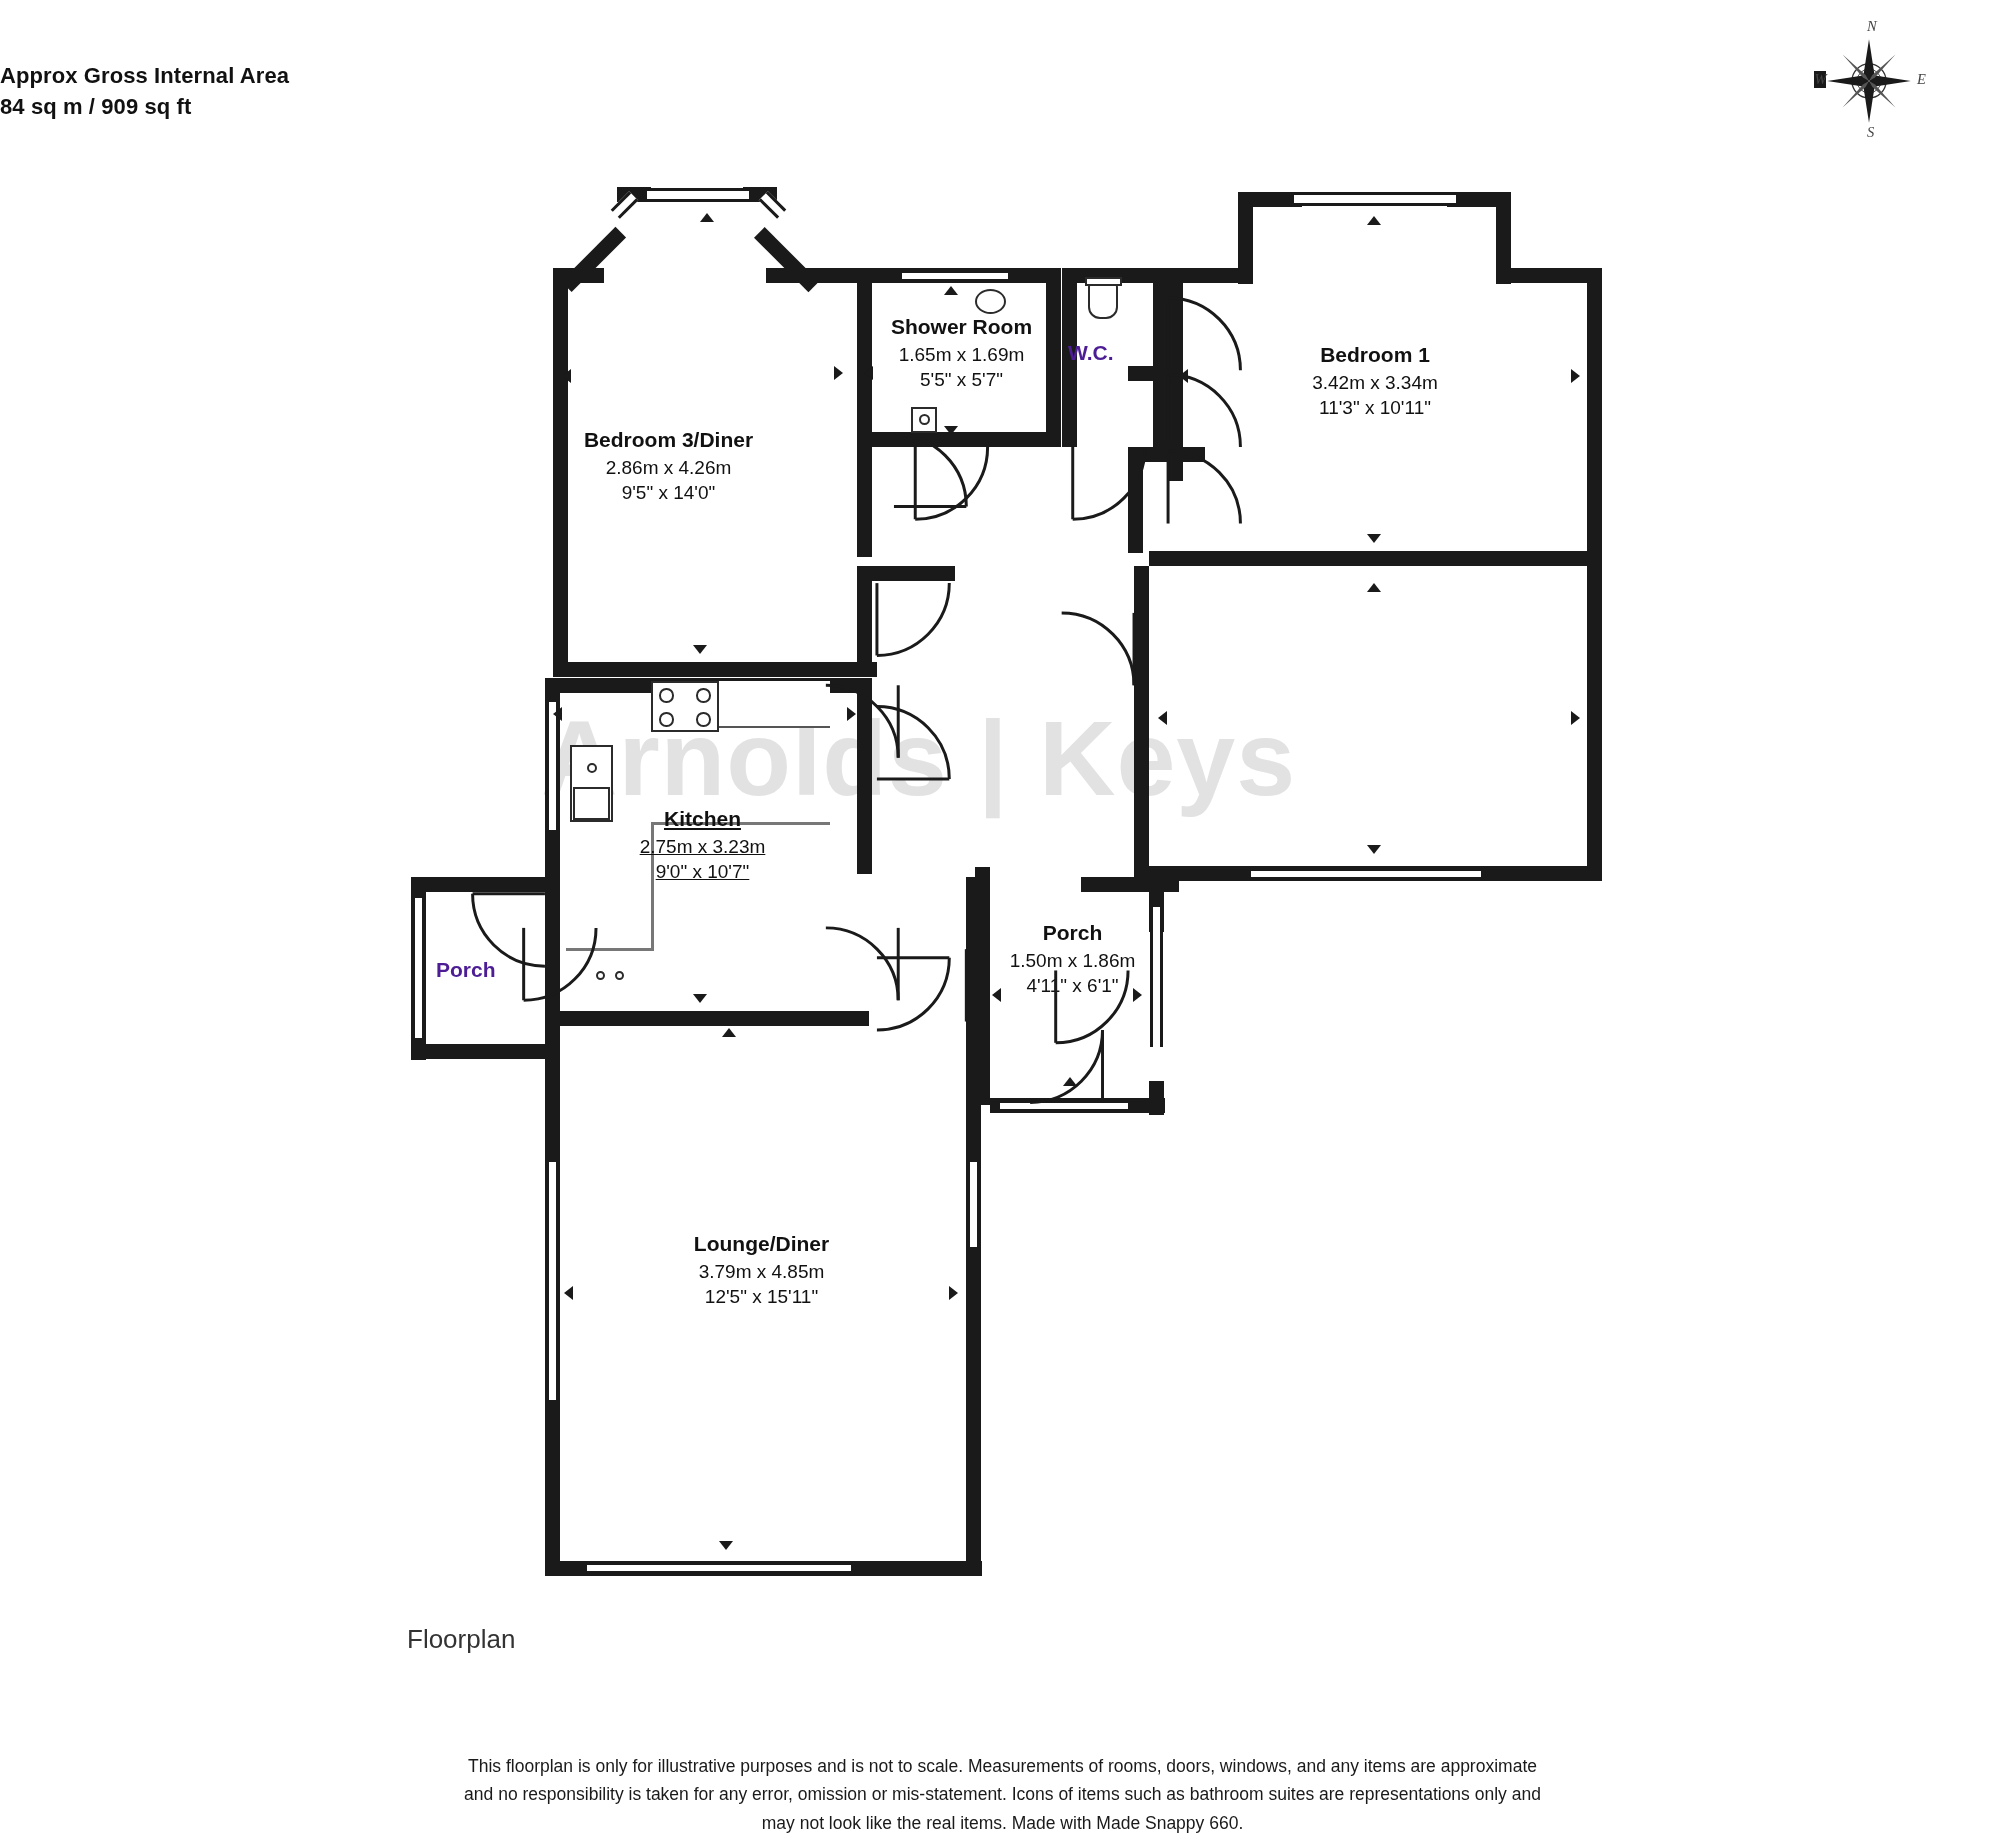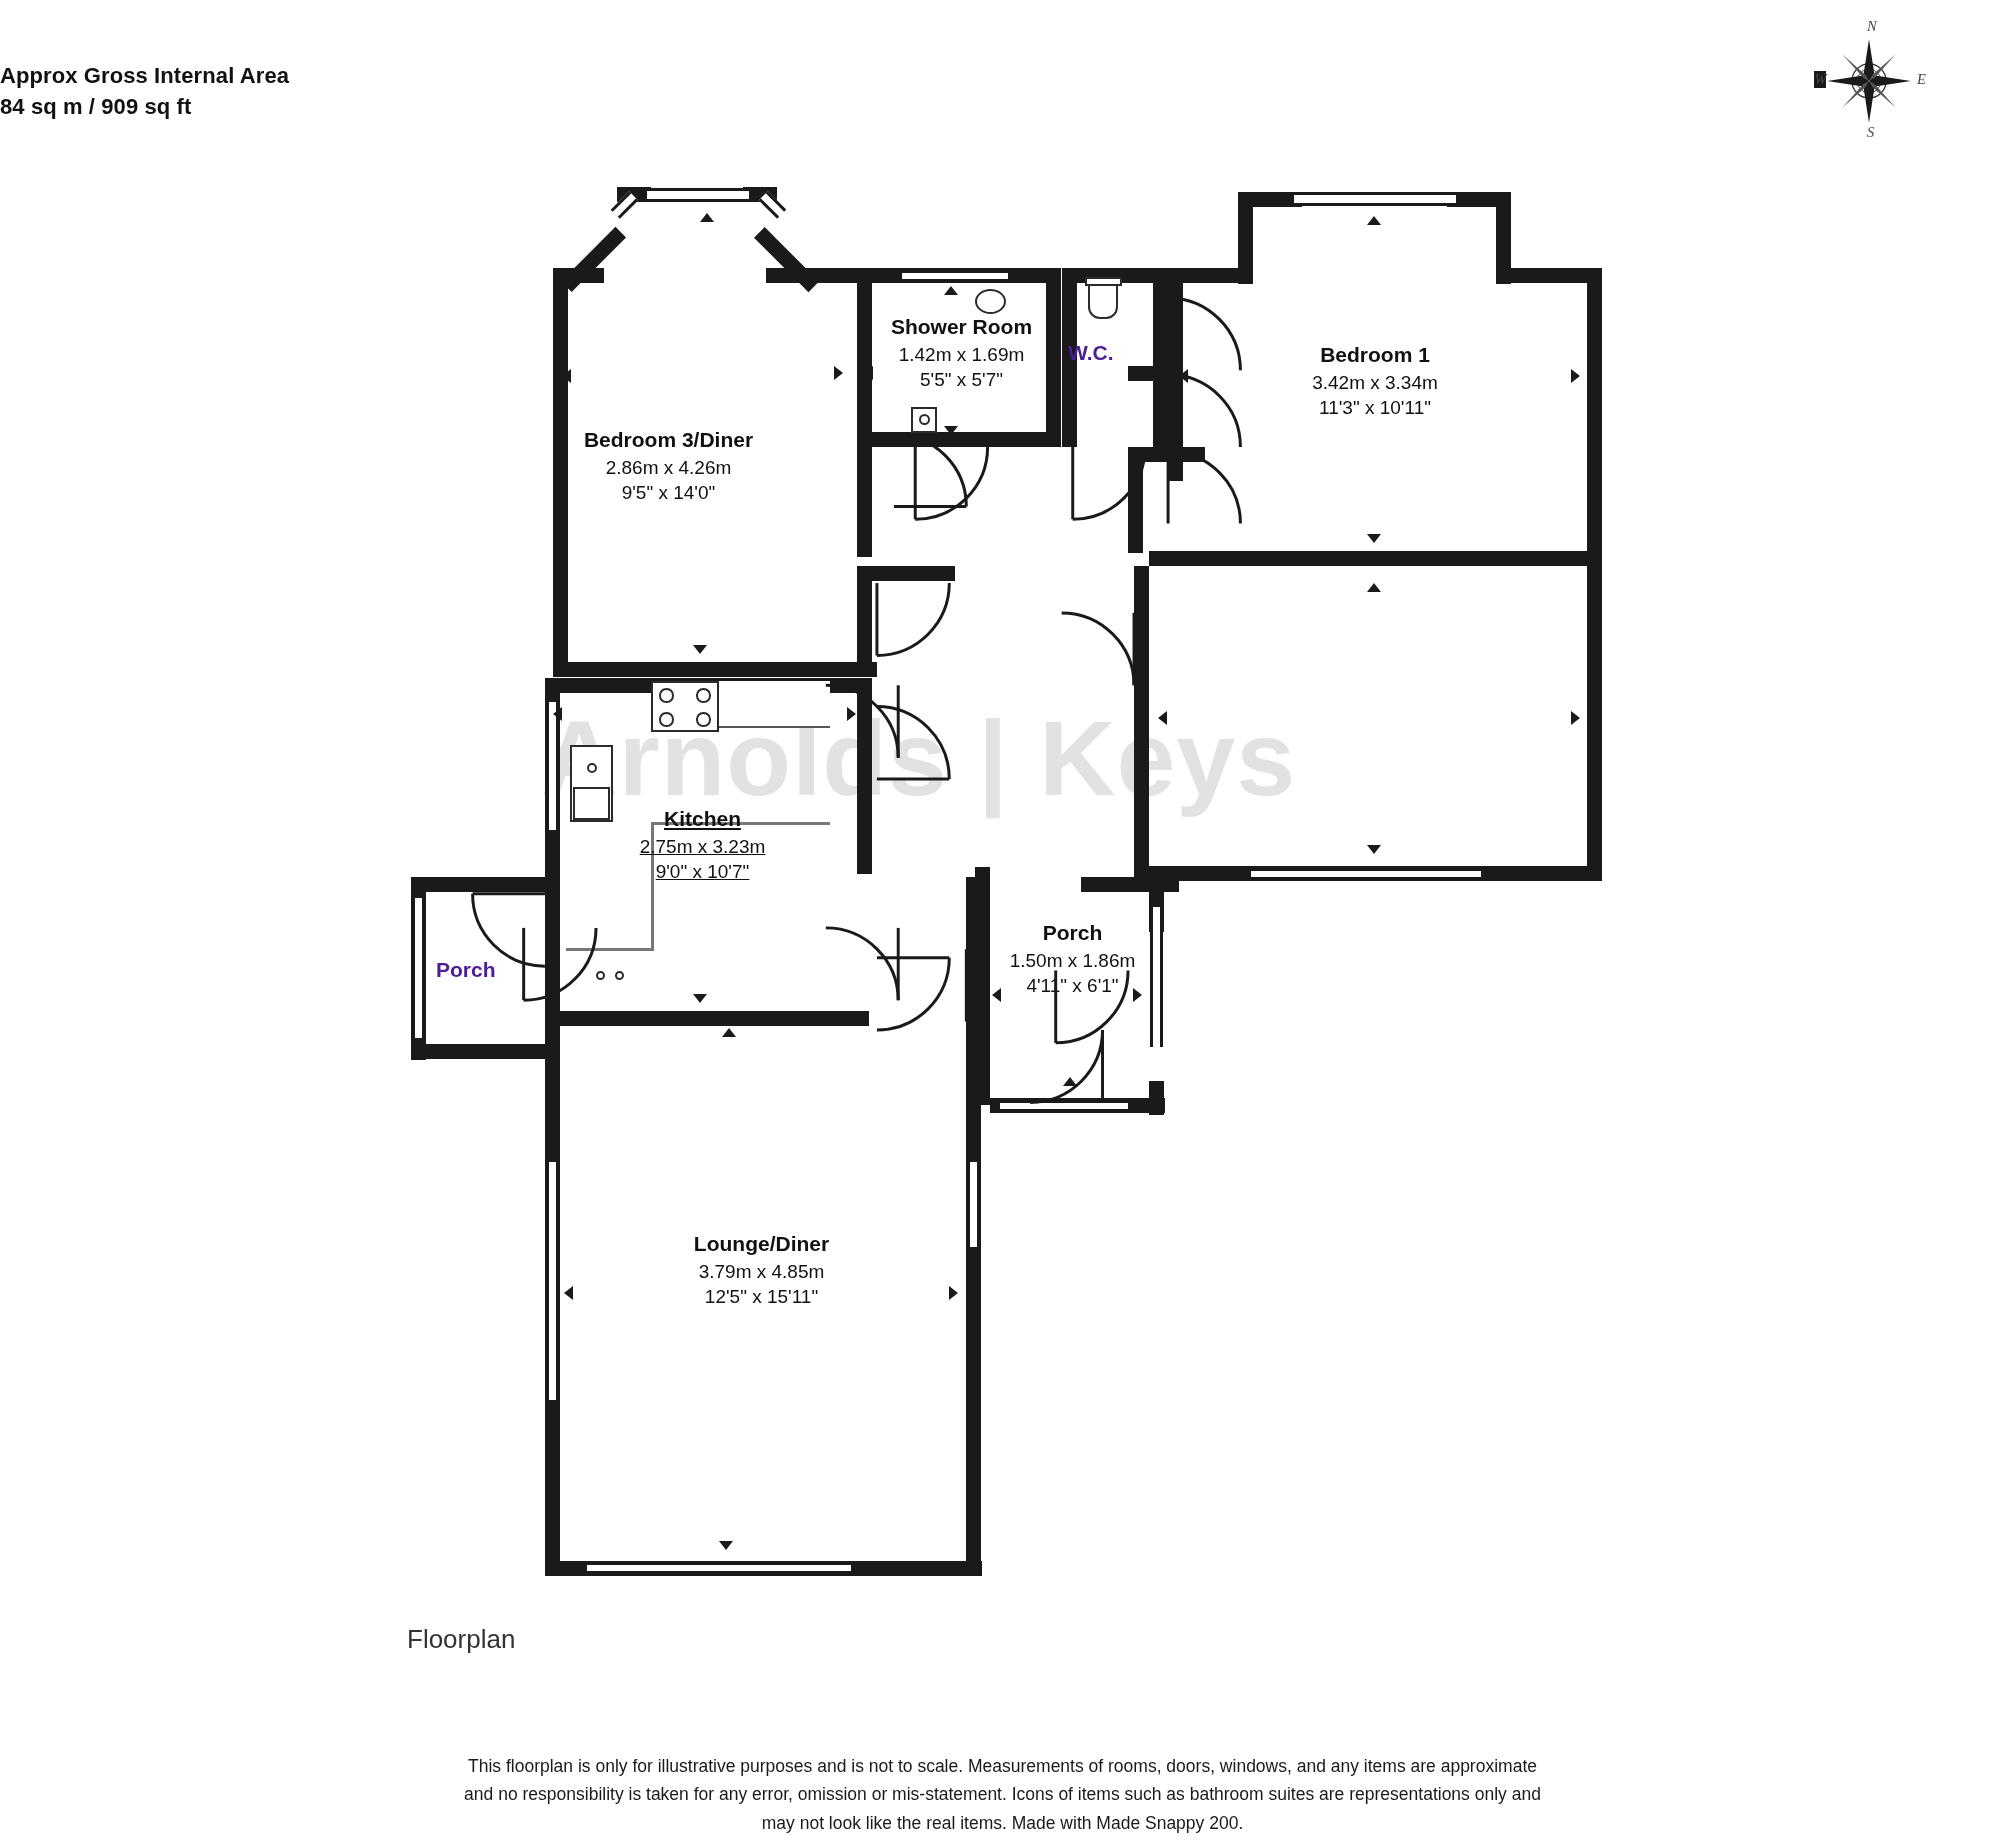--- a/index.html
+++ b/index.html
@@ -229,21 +229,21 @@
     <div class="arw up" style="left:700px; top:213px;"></div>
     <div class="arw down" style="left:693px; top:645px;"></div>
 
     <div class="w" style="left:857px; top:268px; width:204px; height:15.3px;"></div>
     <div class="w" style="left:1046px; top:268px; width:15.3px; height:179px;"></div>
     <div class="w" style="left:857px; top:432px; width:204px; height:15.3px;"></div>
     <div class="win" style="left:902px; top:270px; width:106px; height:12px;"></div>
 
     <div class="room-label" style="left:834px; top:313px; width:255px;">
       <div class="nm">Shower Room</div>
-      <div class="dm">1.42m x 1.69m</div>
+      <div class="dm">1.65m x 1.69m</div>
       <div class="dm">5'5" x 5'7"</div>
     </div>
     <div class="arw up" style="left:944px; top:286px;"></div>
     <div class="arw left" style="left:864px; top:366px;"></div>
     <div class="arw right" style="left:834px; top:366px;"></div>
     <div class="arw down" style="left:944px; top:426px;"></div>
 
     <div class="fix fix-r" style="left:975px; top:289px; width:31px; height:25px;"></div>
     <div class="fix" style="left:911px; top:407px; width:26px; height:26px;"></div>
     <div class="fix fix-r" style="left:919px; top:414px; width:11px; height:11px;"></div>
@@ -410,17 +410,17 @@
       </g>
     </svg>
 
   </div>
 
   <div class="floorplan-caption">Floorplan</div>
 
   <div class="disclaimer">
     <div>This floorplan is only for illustrative purposes and is not to scale. Measurements of rooms, doors, windows, and any items are approximate</div>
     <div>and no responsibility is taken for any error, omission or mis-statement. Icons of items such as bathroom suites are representations only and</div>
-    <div>may not look like the real items. Made with Made Snappy 200.</div>
+    <div>may not look like the real items. Made with Made Snappy 660.</div>
   </div>
 
 </div>
 
 
 </body></html>

